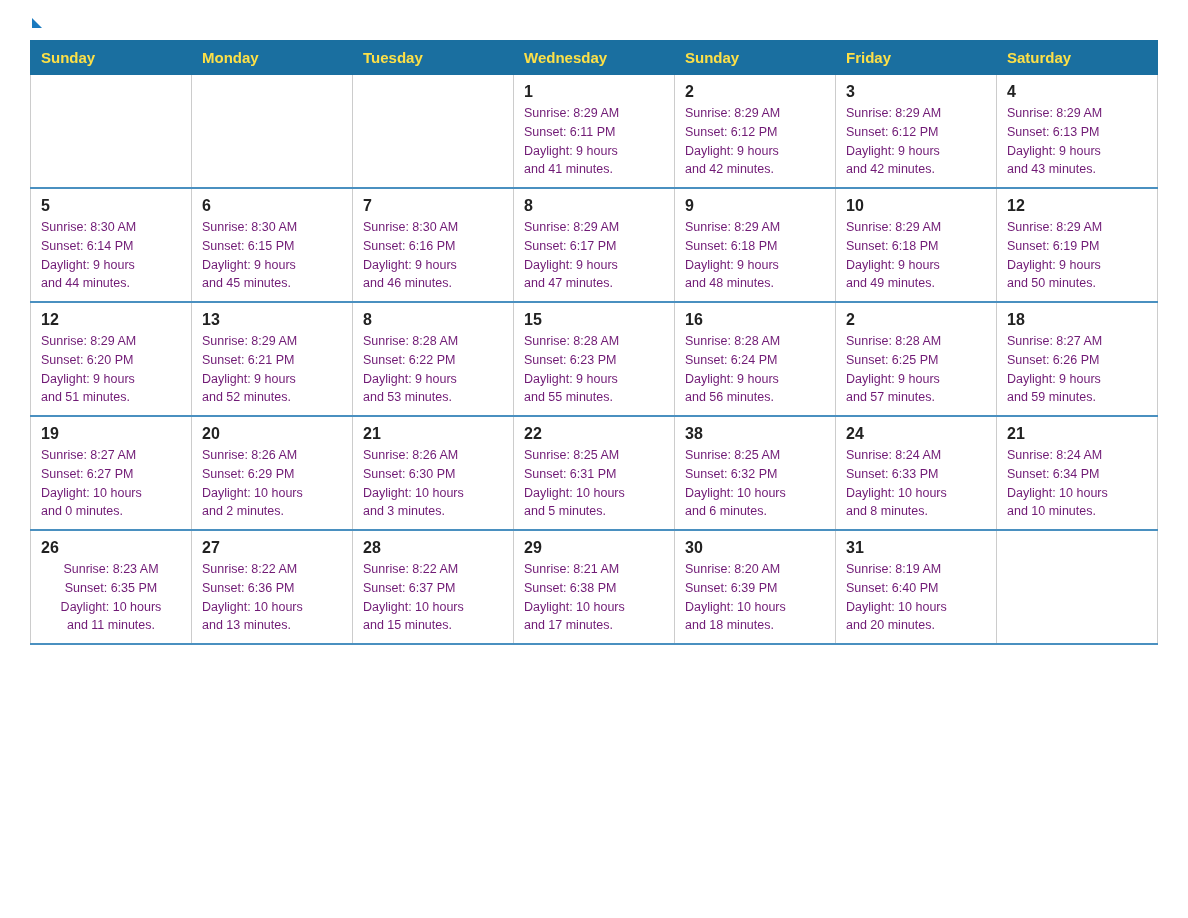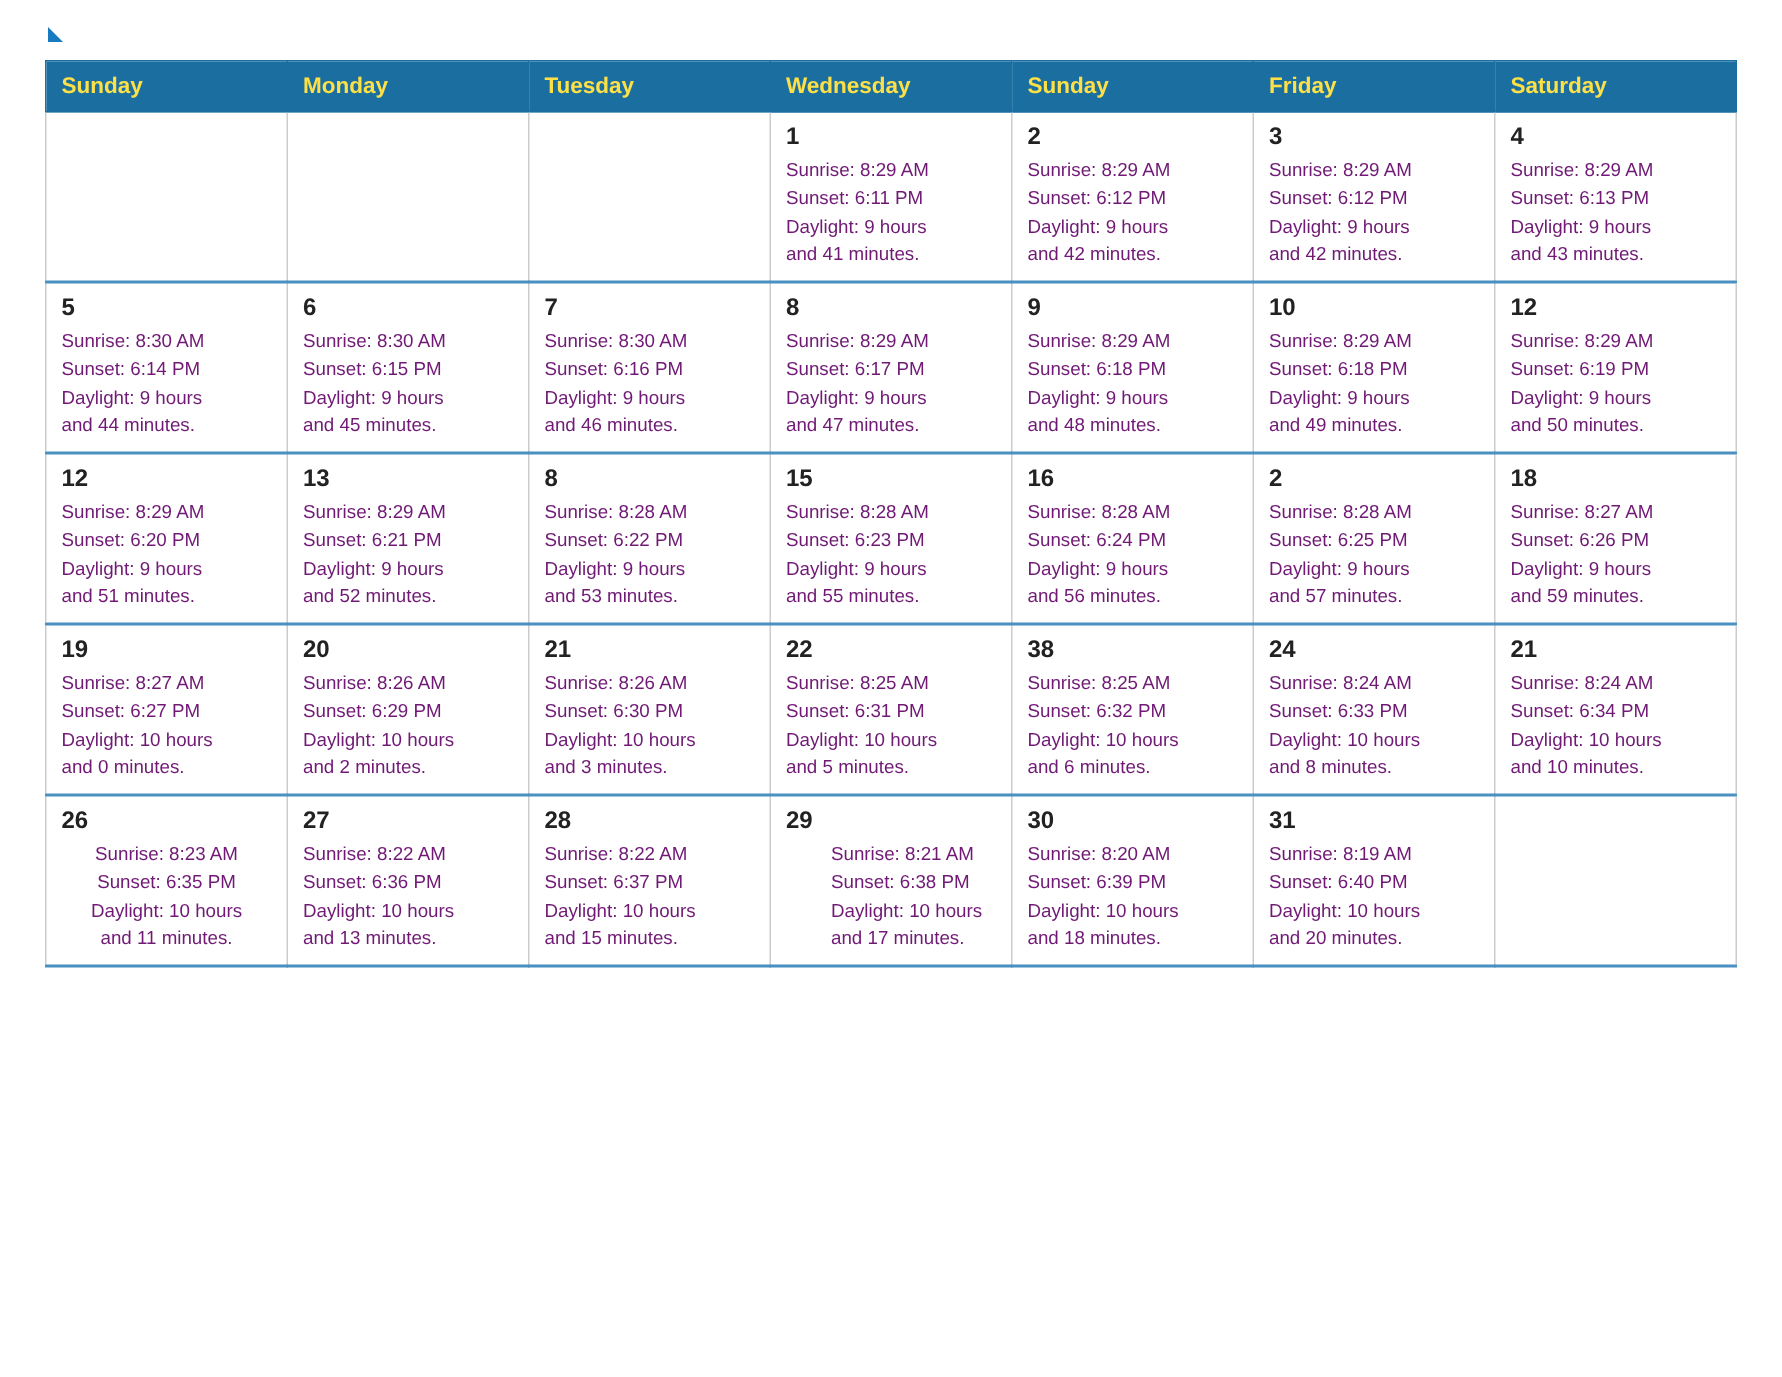--- a/index.html
+++ b/index.html
@@ -335,21 +335,21 @@
         </td>
         <td>
           <span class="day-number">28</span>
           <div class="day-info" style="white-space: pre-line;">Sunrise: 8:22 AM
 Sunset: 6:37 PM
 Daylight: 10 hours
 and 15 minutes.</div>
         </td>
         <td>
           <span class="day-number">29</span>
-          <div class="day-info" style="white-space: pre-line; margin-left: 30px;">Sunrise: 8:21 AM
+          <div class="day-info" style="white-space: pre-line;">Sunrise: 8:21 AM
 Sunset: 6:38 PM
 Daylight: 10 hours
 and 17 minutes.</div>
         </td>
         <td>
           <span class="day-number">30</span>
           <div class="day-info" style="white-space: pre-line;">Sunrise: 8:20 AM
 Sunset: 6:39 PM
 Daylight: 10 hours
 and 18 minutes.</div>

